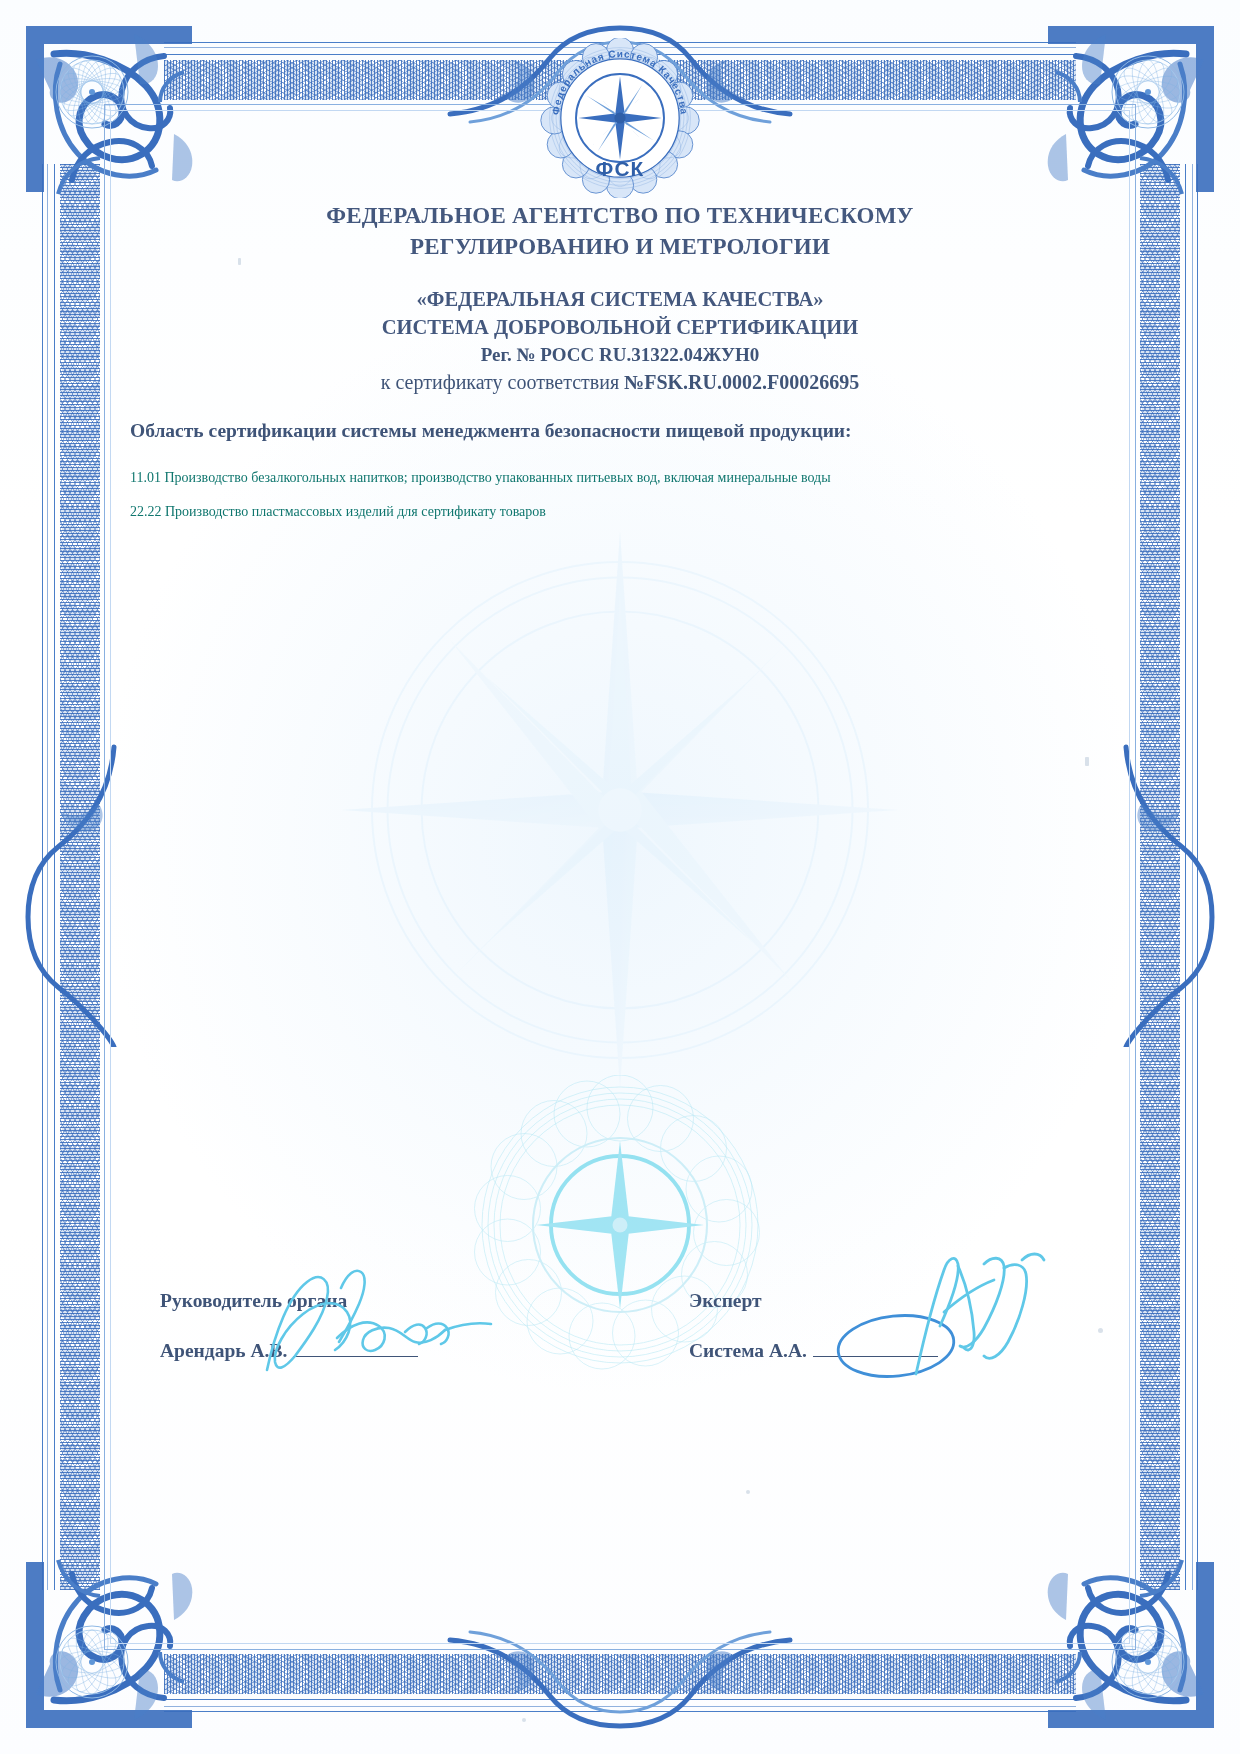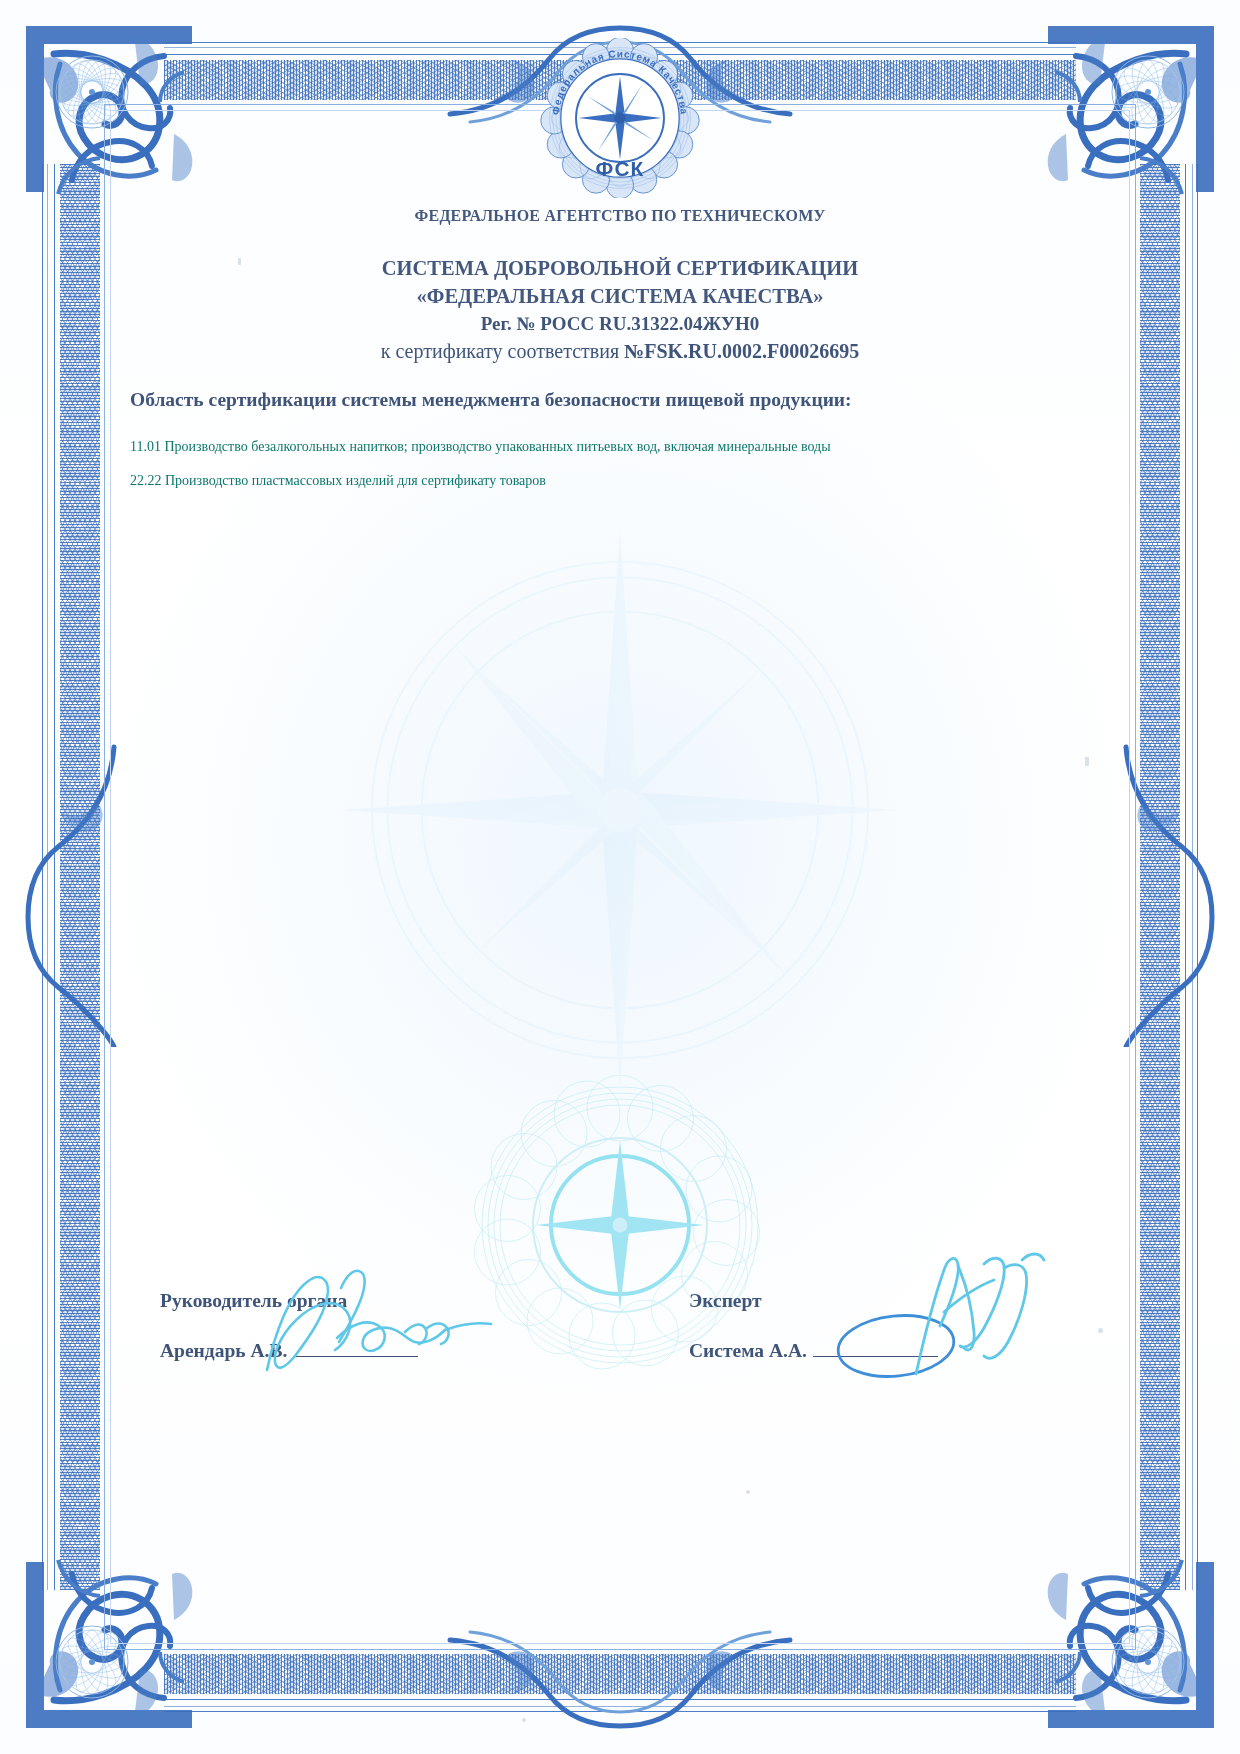--- a/index.html
+++ b/index.html
@@ -159,21 +159,21 @@
 
   
   .content {
     position: absolute;
     left: 130px; right: 130px; top: 200px;
     z-index: 5;
   }
   .agency-title {
     text-align: center;
     font-weight: bold;
-    font-size: 16px;
+    font-size: 23px;
     letter-spacing: 0.2px;
     line-height: 31px;
     color: #44587e;
   }
   .sys-block {
     text-align: center;
     font-weight: bold;
     font-size: 20.5px;
     line-height: 28px;
     color: #44587e;
@@ -623,25 +623,26 @@
       </g>
 
       <text x="100" y="172" text-anchor="middle" font-family="'Liberation Sans', sans-serif" font-size="26" font-weight="bold" fill="#2f5fa8" letter-spacing="1.5">ФСК</text>
     </svg>
   </div>
 
   <div class="content">
 
     <div class="agency-title">
       <div>ФЕДЕРАЛЬНОЕ АГЕНТСТВО ПО ТЕХНИЧЕСКОМУ</div>
+      <div>РЕГУЛИРОВАНИЮ И МЕТРОЛОГИИ</div>
     </div>
 
     <div class="sys-block">
+      <div>«ФЕДЕРАЛЬНАЯ СИСТЕМА КАЧЕСТВА»</div>
       <div>СИСТЕМА ДОБРОВОЛЬНОЙ СЕРТИФИКАЦИИ</div>
-      <div>«ФЕДЕРАЛЬНАЯ СИСТЕМА КАЧЕСТВА»</div>
     </div>
     <div class="reg-line">Рег. № РОСС RU.31322.04ЖУН0</div>
 
     <div class="annex-sub"><span>к сертификату соответствия </span><b>№FSK.RU.0002.F00026695</b></div>
 
     <div class="scope-heading">Область сертификации системы менеджмента безопасности пищевой продукции:</div>
 
     <div class="scope-list">
       <div class="scope-item">
         <span>11.01</span>

